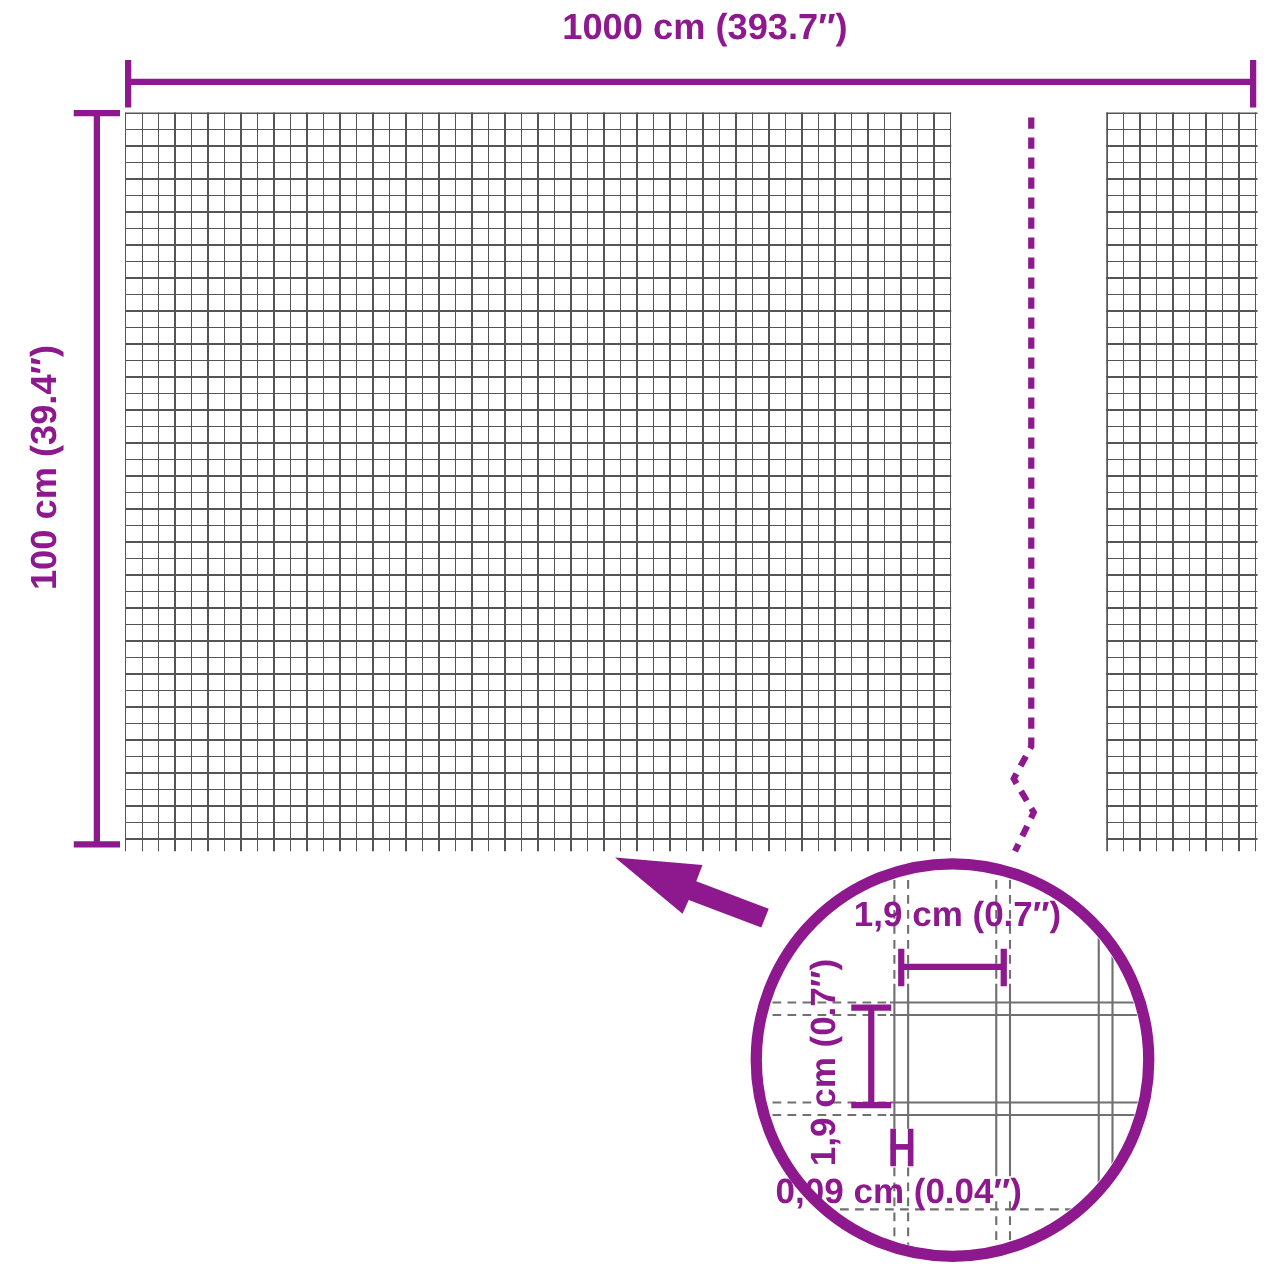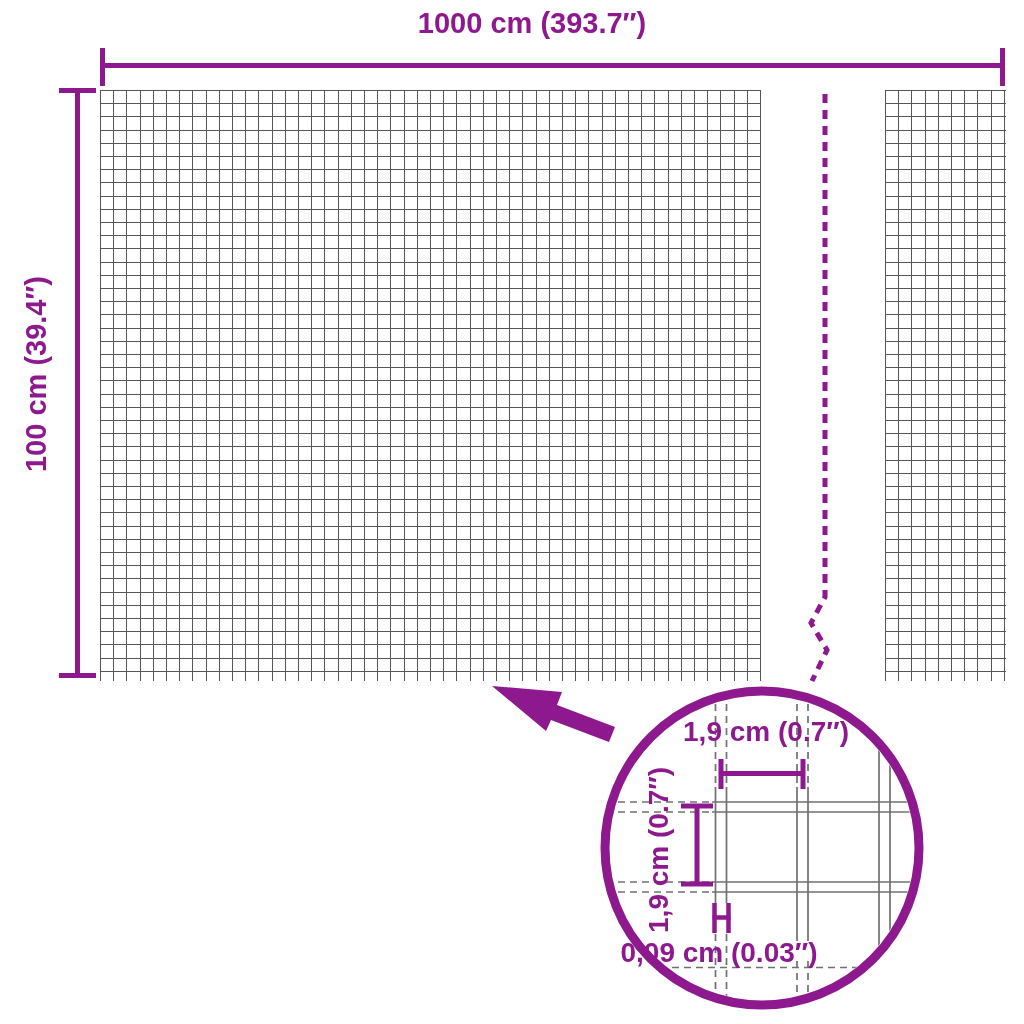--- a/index.html
+++ b/index.html
@@ -38,21 +38,21 @@
 
 <div id="canvas">
 
   <div class="mesh" style="left:100px;top:90px;width:661px;height:591px;"></div>
   <div class="mesh" style="left:885px;top:90px;width:121px;height:591px;"></div>
 
   <div>
     <div class="dim-bar" style="left:103px;top:63px;width:900px;height:5px;"></div>
     <div class="dim-bar" style="left:100px;top:48px;width:5px;height:38px;"></div>
     <div class="dim-bar" style="left:1000px;top:48px;width:5px;height:38px;"></div>
-    <div class="dim-text" style="left:532px;top:23px;">1000 cm (393.7″)</div>
+    <div class="dim-text" style="left:564px;top:23px;">1000 cm (393.7″)</div>
   </div>
 
   <div>
     <div class="dim-bar" style="left:75px;top:90px;width:5px;height:587px;"></div>
     <div class="dim-bar" style="left:59px;top:88px;width:37px;height:5px;"></div>
     <div class="dim-bar" style="left:59px;top:673px;width:37px;height:5px;"></div>
     <div class="dim-text rot" style="left:36px;top:374px;">100 cm (39.4″)</div>
   </div>
 
   <svg width="1024" height="1024" viewBox="0 0 1024 1024">
@@ -114,15 +114,15 @@
 
     <g>
       <line class="stroke-accent" stroke-width="4.5" x1="714.5" y1="903" x2="714.5" y2="933"></line>
       <line class="stroke-accent" stroke-width="4.5" x1="728.5" y1="903" x2="728.5" y2="933"></line>
       <line class="stroke-accent" stroke-width="4.5" x1="712.5" y1="917.5" x2="730.5" y2="917.5"></line>
     </g>
   </svg>
 
   <div class="dim-text detail-text" style="left:766px;top:732px;">1,9 cm (0.7″)</div>
   <div class="dim-text detail-text rot" style="left:659px;top:850px;">1,9 cm (0.7″)</div>
-  <div class="dim-text detail-text" style="left:719px;top:953px;">0,09 cm (0.03″)</div>
+  <div class="dim-text detail-text" style="left:719px;top:953px;">0,09 cm (0.04″)</div>
 
 </div>
 
 </body></html>

